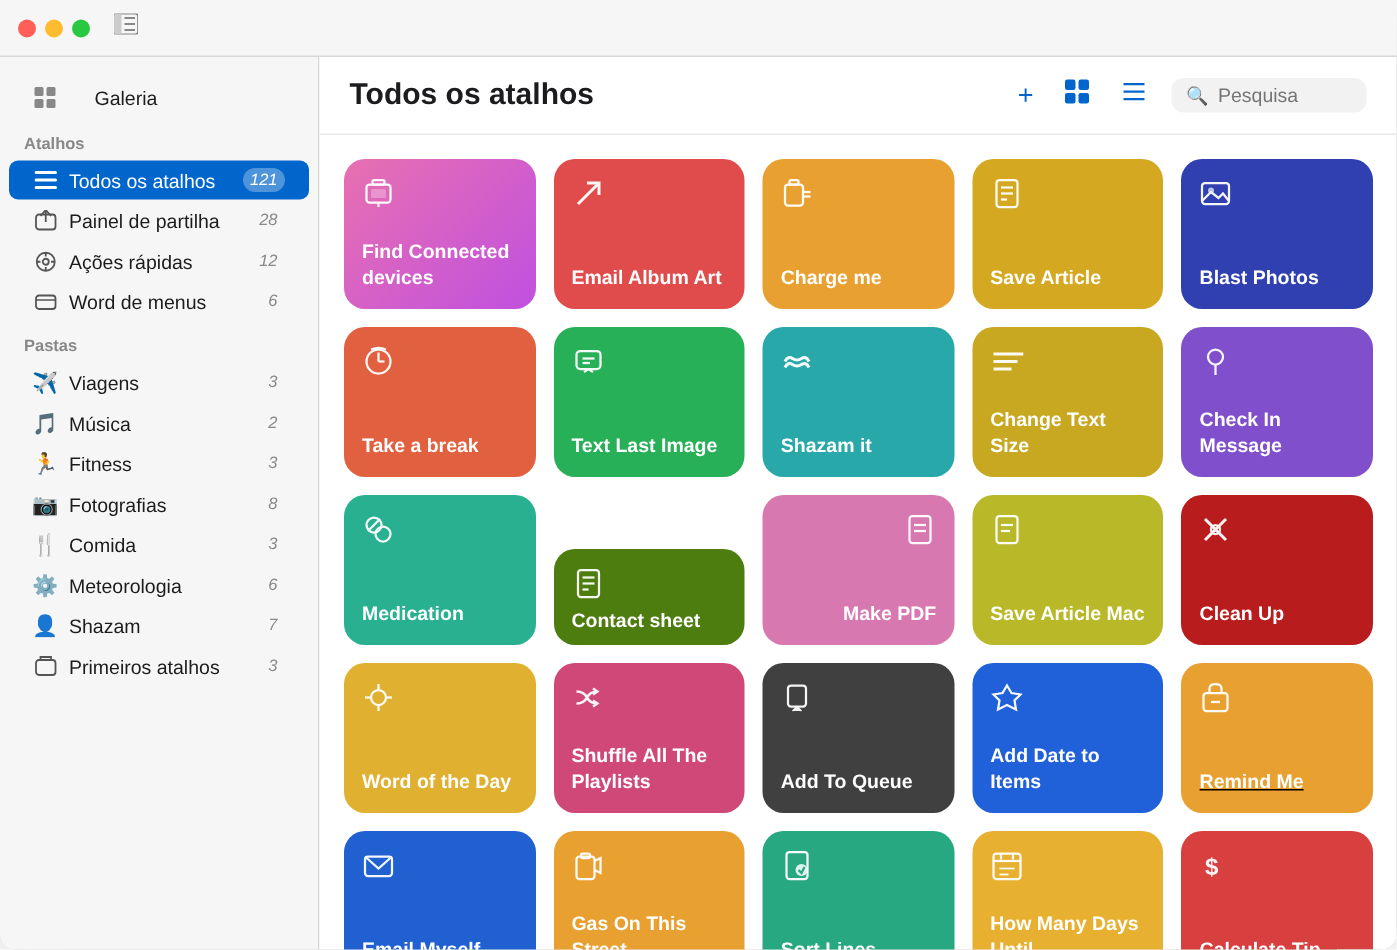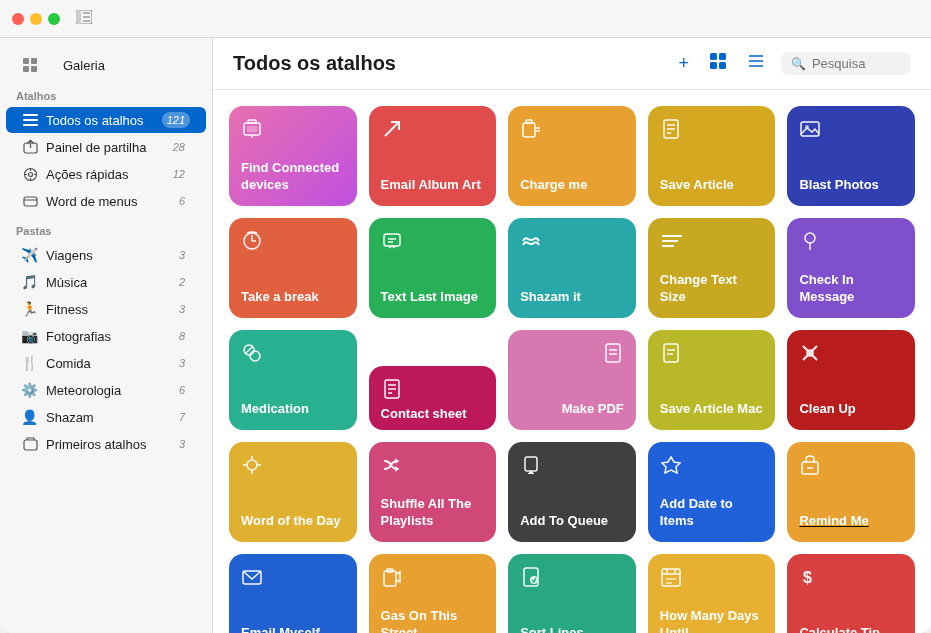--- a/index.html
+++ b/index.html
@@ -222,21 +222,21 @@
     .c-email-art { background: #e04c4c; }
     .c-charge { background: #e8a030; }
     .c-save-article { background: #d4a820; }
     .c-blast { background: #3040b0; }
     .c-take-break { background: #e06040; }
     .c-text-last { background: #28b058; }
     .c-shazam { background: #28a8a8; }
     .c-change-text { background: #c8a820; }
     .c-checkin { background: #8050cc; }
     .c-medication { background: #28b090; }
-    .c-contact { background: #be185d; margin-top: 36px; }
+    .c-contact { background: #4d7c0f; margin-top: 36px; }
     .c-make-pdf { background: #d878b0; align-items: flex-end; }
     .c-save-mac { background: #b8b828; }
     .c-clean { background: #b91c1c; }
     .c-word { background: #e0b030; }
     .c-shuffle { background: #d04878; }
     .c-add-queue { background: #404040; }
     .c-add-date { background: #2060d8; }
     .c-remind { background: #e8a030; text-decoration: underline; }
     .c-email-myself { background: #2060d0; }
     .c-gas { background: #e8a030; }

